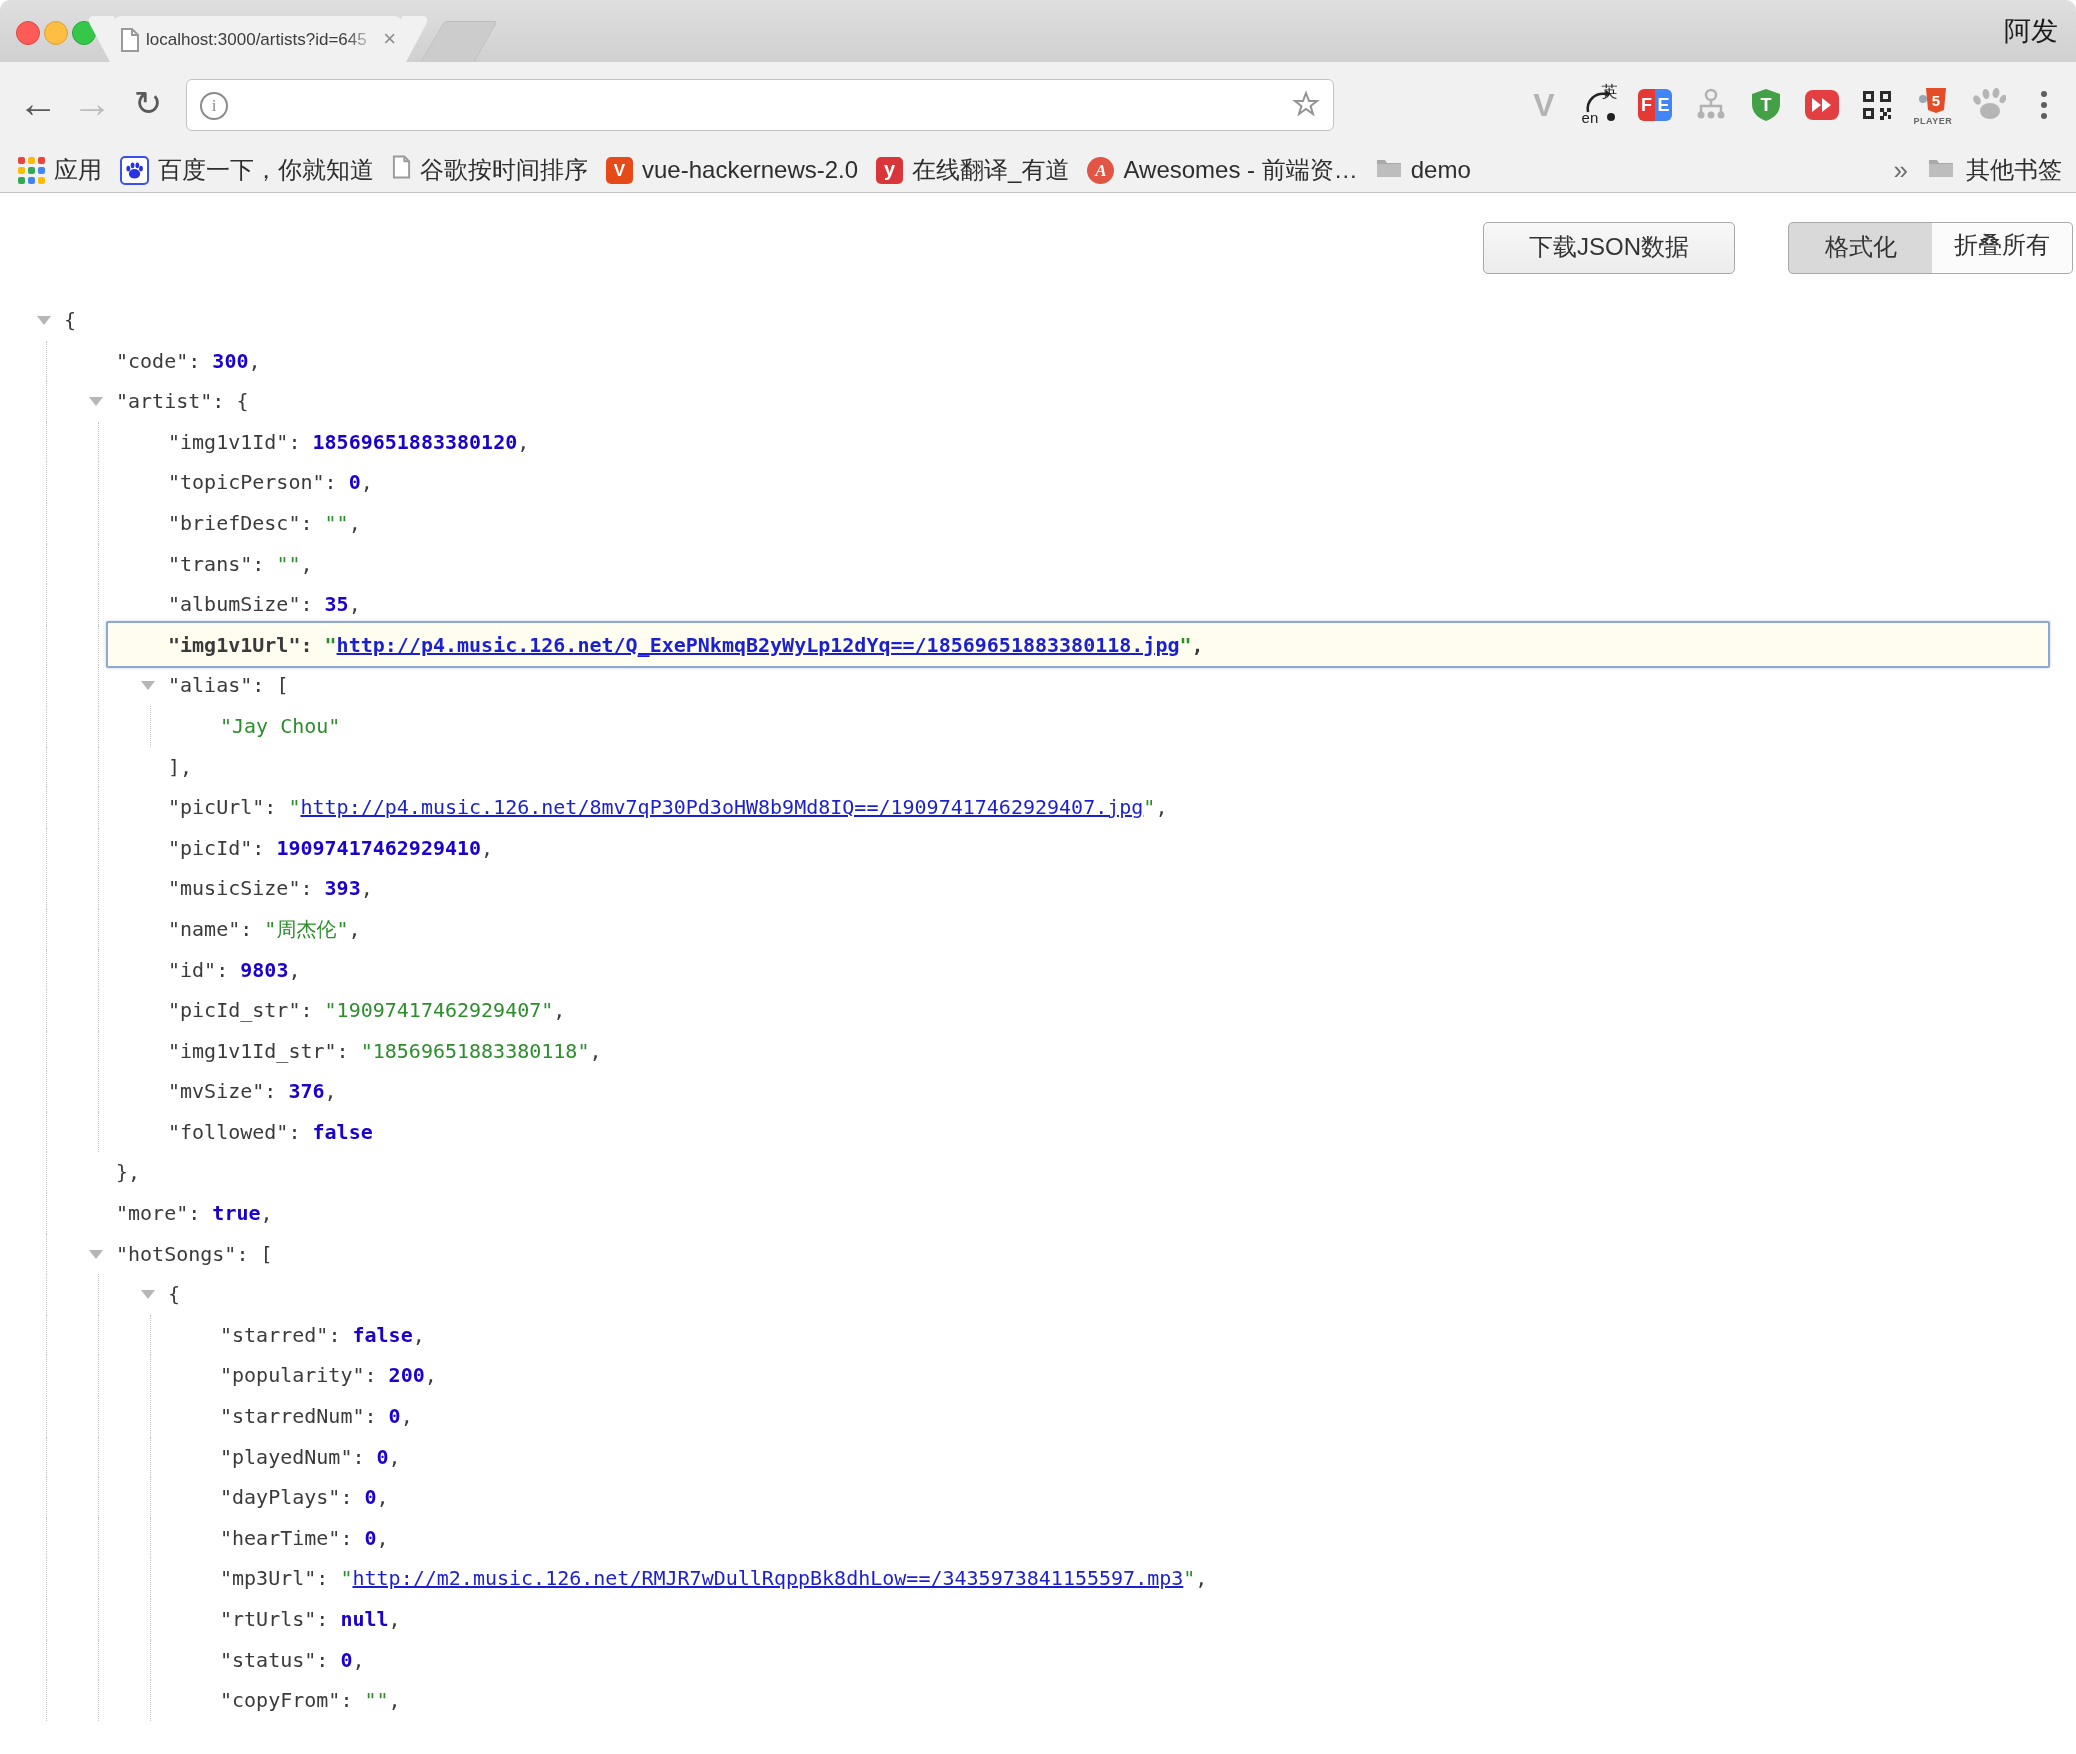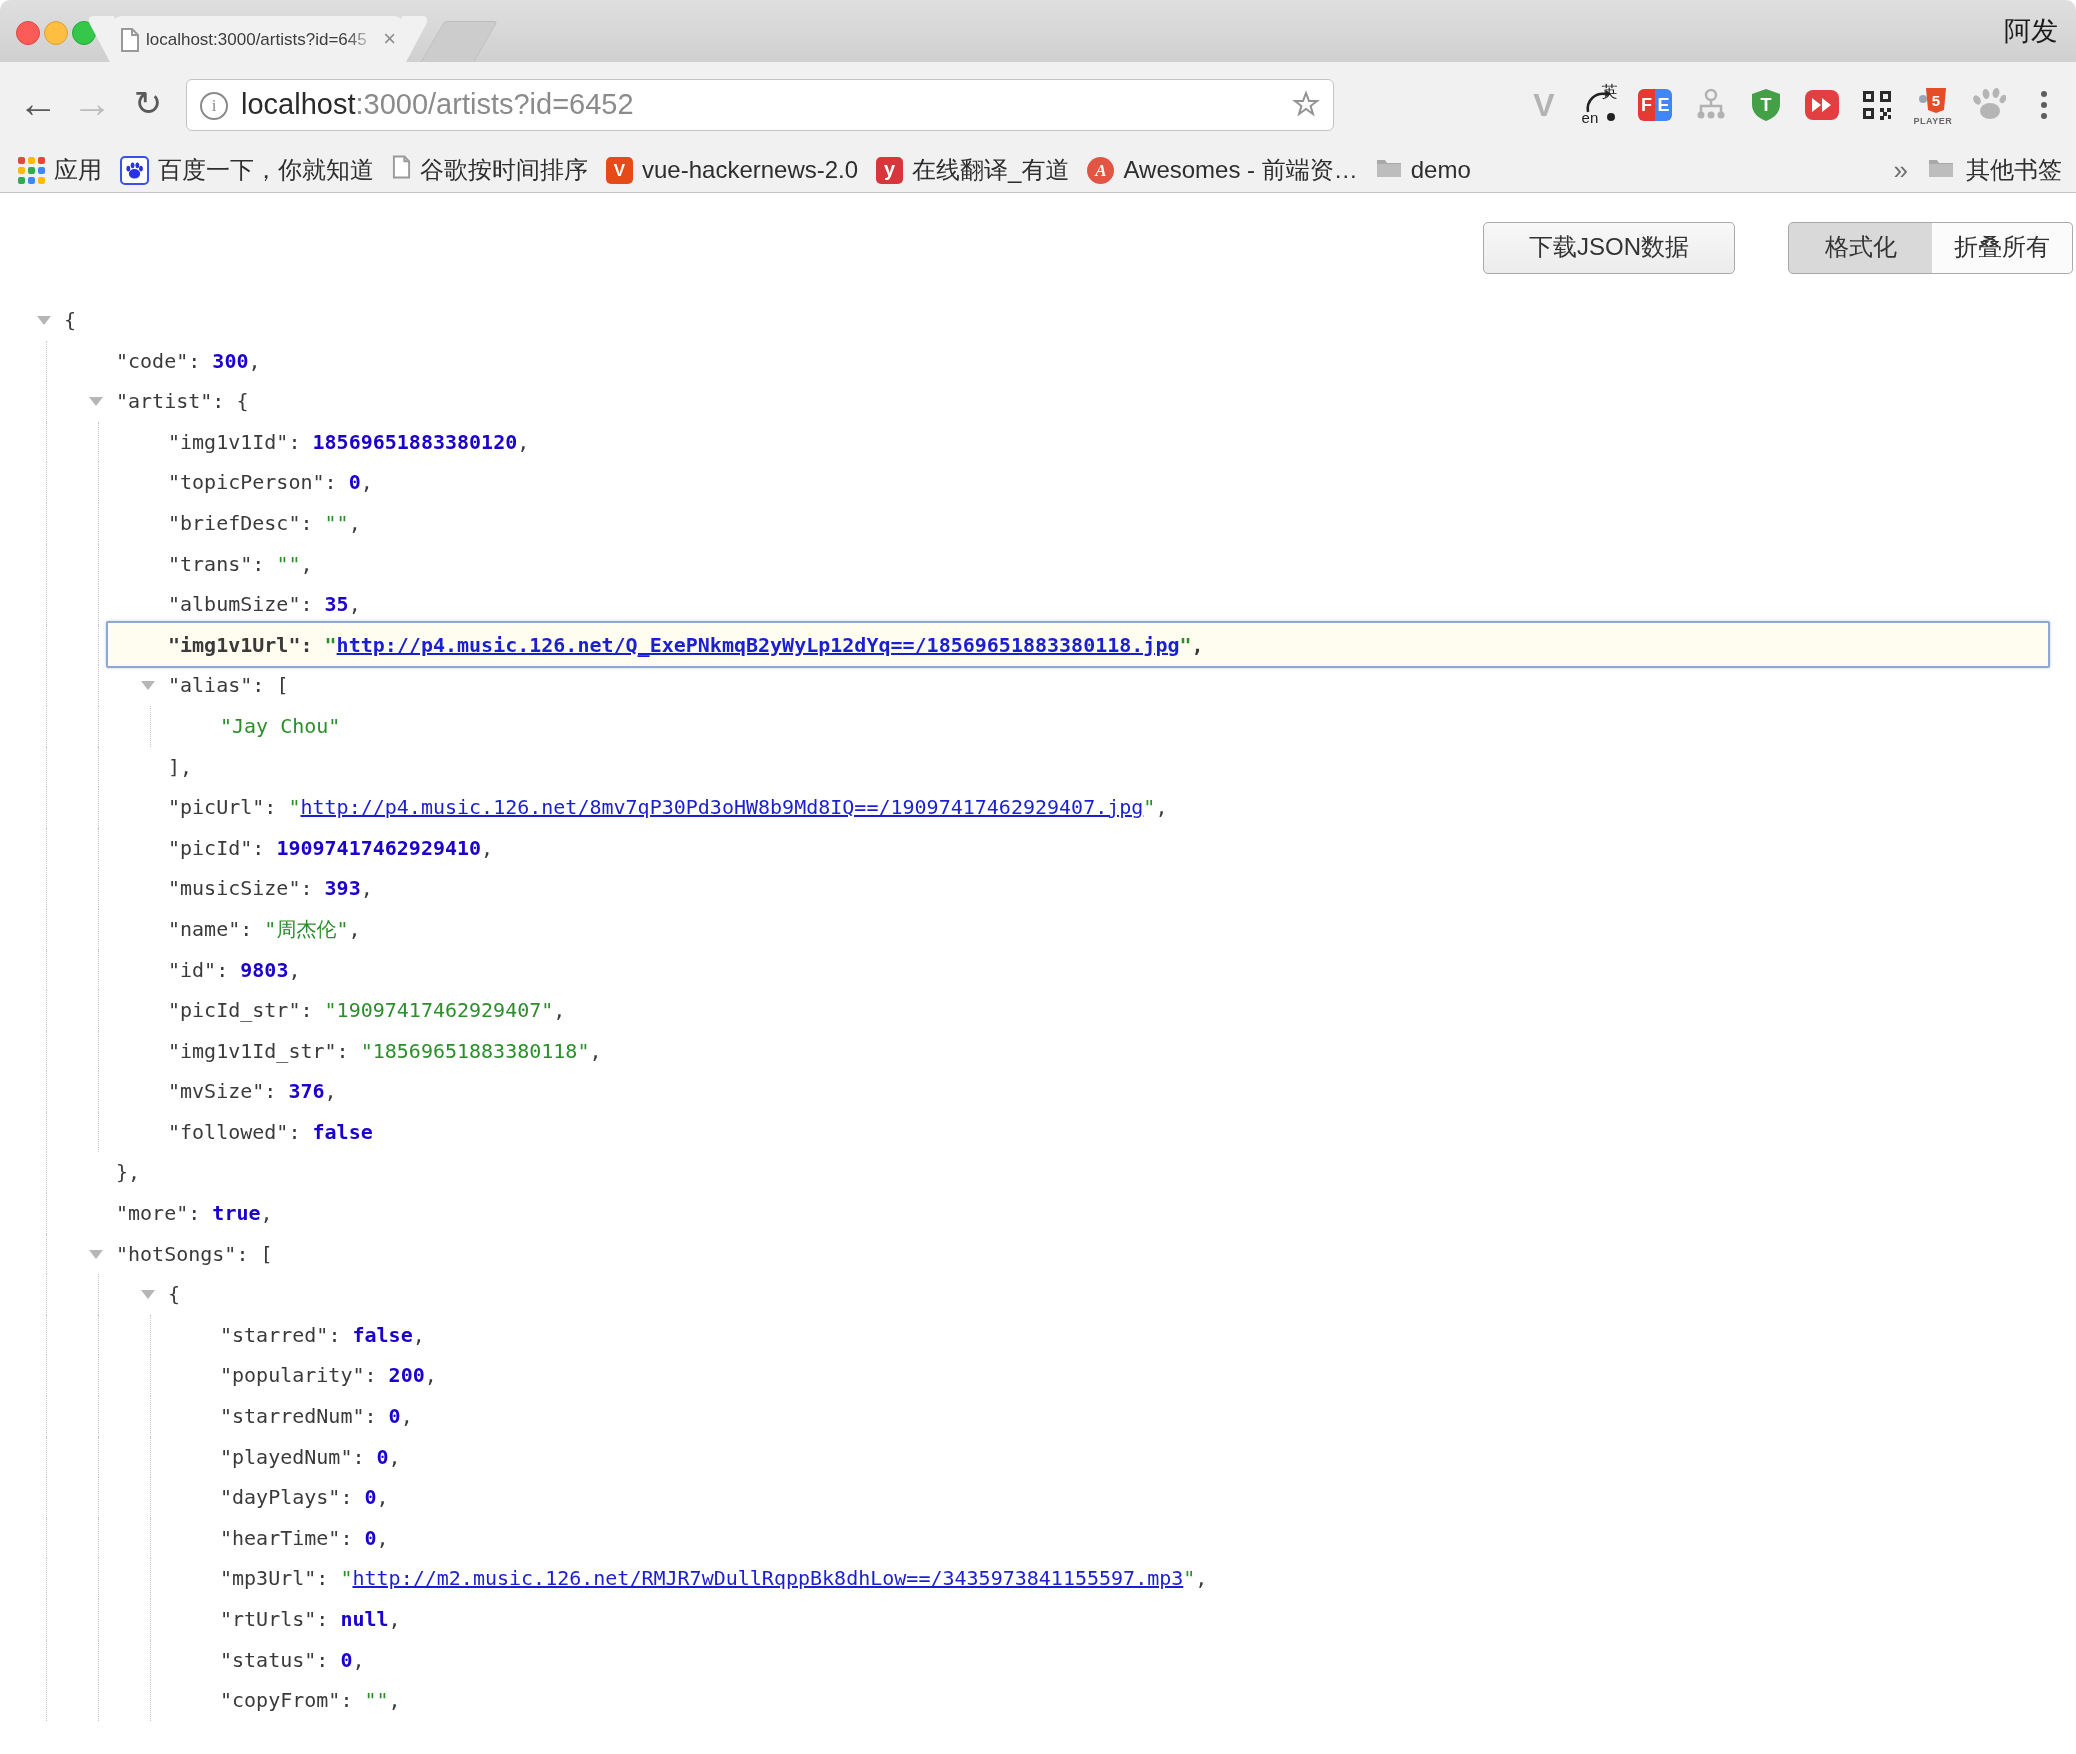--- a/index.html
+++ b/index.html
@@ -72,21 +72,21 @@
   .sq-icon{width:27px;height:27px;border-radius:5px;color:#fff;font-weight:bold;text-align:center;}
   .baidu{width:25px;height:25px;background:#fff;border:2px solid #3a50e9;border-radius:5px;
     display:flex;align-items:center;justify-content:center;}
 
   
   .page{position:absolute;left:0;top:193px;width:2076px;height:1561px;background:#fff;}
   .btn{position:absolute;top:29px;height:50px;border:1px solid #a9a9a9;font-size:24px;color:#333;
     text-align:center;line-height:48px;background:linear-gradient(#f8f8f8,#ececec);}
   .btn-download{left:1483px;width:250px;border-radius:5px;}
   .btn-format{left:1788px;width:144px;background:#d9d9d9;border-radius:5px 0 0 5px;}
-  .btn-collapse{left:1932px;width:140px;background:#fbfbfb;border-left:none;border-radius:0 5px 5px 0;}
+  .btn-collapse{left:1932px;width:140px;background:#fbfbfb;border-left:none;border-radius:0 5px 5px 0;font-family:Liberation Mono, monospace;}
 
   
   .json{position:absolute;left:0;top:107px;width:2076px;
     font-family:"DejaVu Sans Mono","Liberation Mono",monospace;font-size:20px;color:#3a3a3a;}
   .line{position:relative;height:40.6px;line-height:40.6px;white-space:pre;}
   .lc{position:relative;display:block;z-index:1;}
   .guide{position:absolute;top:0;bottom:0;width:0;border-left:1px dotted #c6c6c6;}
   .tri{position:absolute;top:16px;width:0;height:0;border:7px solid transparent;
     border-top:9px solid #b6b6b6;border-bottom:none;}
   .k{color:#3a3a3a;}
@@ -123,21 +123,20 @@
     <div class="profile">阿发</div>
   </div>
 
   <div class="toolbar">
     <div class="navbtn nav-back">←</div>
     <div class="navbtn nav-fwd">→</div>
     <div class="navbtn nav-reload">↻</div>
 
     <div class="urlfield">
       <span class="url-info">i</span>
-      <span class="url-text"><span class="url-host">localhost</span><span class="url-rest">:3000/artists?id=6452</span></span>
       <span class="url-star">
         <svg width="34" height="40" viewBox="0 0 34 40">
             <path d="M17 8l3 8h8l-6.4 5 2.4 8-7-5-7 5 2.4-8L6 16h8z" fill="none" stroke="#939393" stroke-width="2"></path>
           </svg>
       </span>
     </div>
 
     <div class="ext-row">
       <div class="ext">
           <span class="ext-v">V</span>

